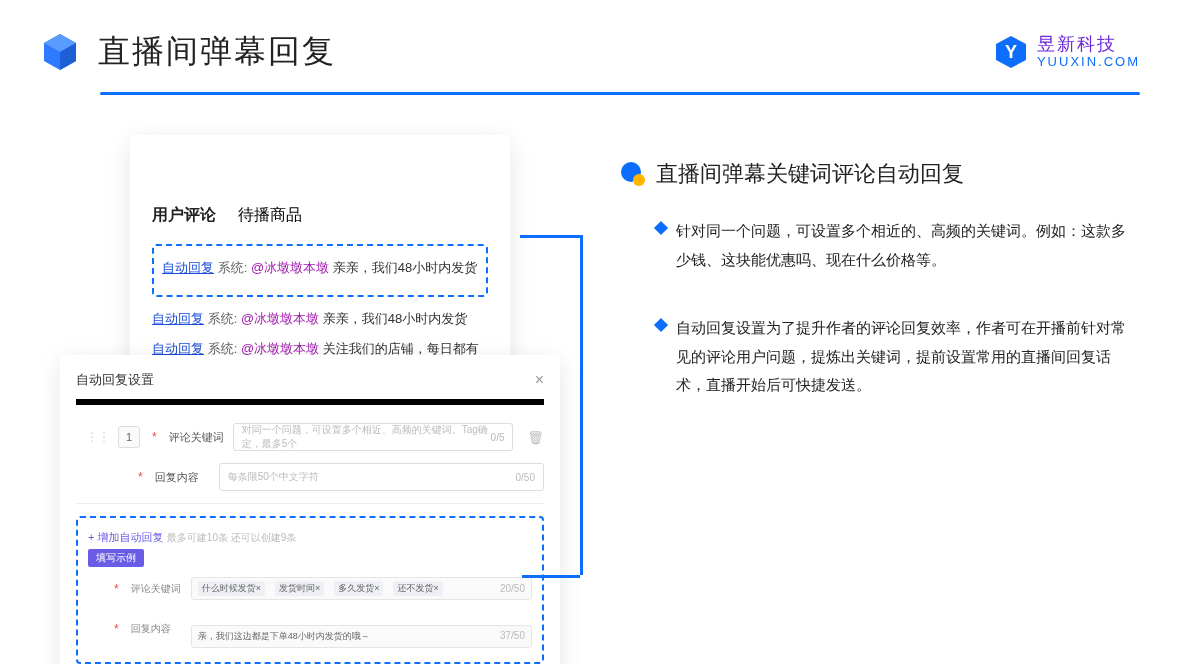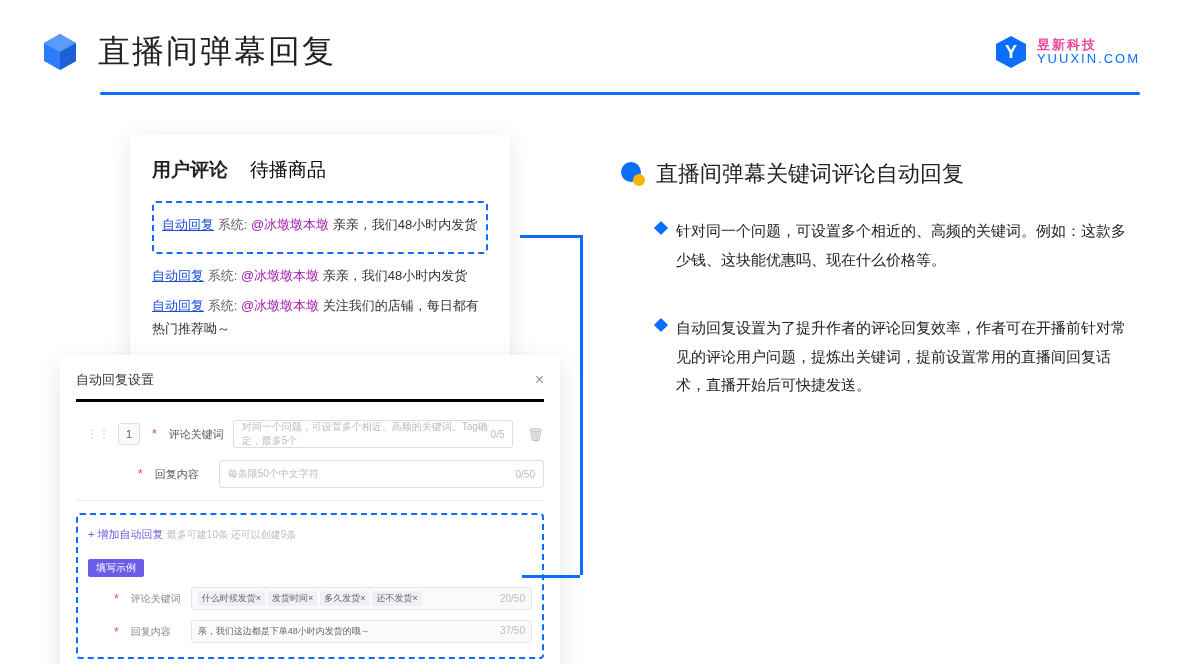--- a/index.html
+++ b/index.html
@@ -36,21 +36,21 @@
 .brand {
   display: flex;
   align-items: center;
   gap: 8px;
 }
 .brand-icon {
   width: 36px;
   height: 36px;
 }
 .brand-text { display:flex; flex-direction:column; line-height:1.1;}
-.brand-cn { font-size:13px; color:#ec4899; font-weight:700; letter-spacing:2px;}
+.brand-cn { font-size:18px; color:#6d28d9; font-weight:400; letter-spacing:2px;}
 .brand-en { font-size:13px; color:#0d6efd; letter-spacing:2px;}
 .blue-line {
   height: 3px;
   background: #0d6efd;
   margin: 18px 40px 0 100px;
   border-radius: 2px;
 }
 .content {
   display: flex;
   padding: 40px 40px 0 60px;
@@ -67,21 +67,21 @@
   border-radius: 4px;
   box-shadow: 0 6px 24px rgba(0,0,0,0.10);
   position: absolute;
 }
 .panel-comments {
   top: 0;
   left: 70px;
   width: 380px;
   padding: 22px 22px 24px 22px;
 }
-.tabs { display:flex; gap:22px; margin-bottom:18px; font-size:19px; }
+.tabs { display:flex; gap:22px; margin-bottom:18px; font-size:16px;margin-top:48px; }
 .tab-active { color:#222; font-weight:600; }
 .tab-inactive { color:#000000;font-family:Liberation Mono, monospace; }
 .dashed-box {
   border: 2px dashed #0d6efd;
   border-radius: 4px;
   padding: 10px 8px;
   margin-bottom: 10px;
 }
 .comment-line { font-size:13px; color:#333; line-height:1.8; margin-bottom:6px;}
 .auto-flag { color:#1d4ed8;text-decoration:underline; }
@@ -89,21 +89,21 @@
 .mention { color:#a21caf; }
 .panel-settings {
   top: 220px;
   left: 0;
   width: 500px;
   padding: 16px 16px 20px 16px;
   font-size: 12px;
 }
 .settings-header {
   display:flex; justify-content:space-between; align-items:center;
-  border-bottom:3px solid #000000; padding-bottom:10px; margin-bottom:18px;
+  border-bottom:6px solid #000000; padding-bottom:10px; margin-bottom:18px;
 }
 .settings-title { font-size:13px; color:#333; font-weight:500;}
 .close-x { color:#999; font-size:16px; cursor:pointer;}
 .form-row {
   display:flex; align-items:center; gap:8px; margin-bottom:12px;
   padding-left:10px;
 }
 .row-num {
   width:22px; height:22px; border:1px solid #ddd; border-radius:3px;
   display:flex; align-items:center; justify-content:center;
@@ -119,37 +119,37 @@
 .count { color:#bbb; font-size:10px;}
 .trash { color:#bbb; font-size:13px; margin-left:6px;}
 .divider { height:1px; background:#eee; margin:8px 0 12px 0;}
 .dashed-group {
   border:2px dashed #0d6efd; border-radius:4px; padding:12px 10px 14px 10px;
 }
 .add-link { color:#6b5ce7; font-size:11px;}
 .hint { color:#bbb; font-size:10px; }
 .badge {
   background:#6b5ce7; color:#fff; font-size:10px; padding:2px 8px;
-  border-radius:2px; display:inline-block; margin-top:17px;
+  border-radius:2px; display:inline-block; margin-top:4px;
 }
 .example-row {
   display:flex; align-items:center; gap:8px; margin-top:10px; padding-left:22px;
 }
 .example-label { color:#888; width:52px; font-size:10px;}
 .tag-input {
   flex:1; border:1px solid #e5e5e5; border-radius:3px;
   display:flex; align-items:center; padding:3px 6px; gap:4px;
   font-size:9px; justify-content:space-between; background:#fafafa;
 }
-.tags { display:flex; gap:3px; flex-wrap:wrap;}
+.tags { display:flex; gap:10px; flex-wrap:wrap;}
 .tag { background:#eef0f5; color:#666; padding:1px 4px; border-radius:2px;}
 .reply-box {
   flex:1; border:1px solid #e5e5e5; border-radius:3px;
   padding:4px 6px; font-size:9px; color:#666; display:flex;
-  justify-content:space-between; background:#fafafa;
+  justify-content:space-between; background:#fafafa;margin-top:15px;
 }
 .right-panel { flex:1; padding-top:24px;}
 .right-header { display:flex; align-items:center; gap:10px; margin-bottom:28px;}
 .dot-icon { width:26px; height:26px; position:relative;}
 .right-title { font-size:22px; color:#222; font-weight:500;}
 .bullets { padding-left:36px;}
 .bullet { display:flex; gap:10px; margin-bottom:40px;}
 .diamond {
   width:10px; height:10px; background:#0d6efd; transform:rotate(45deg);
   flex-shrink:0; margin-top:6px;

